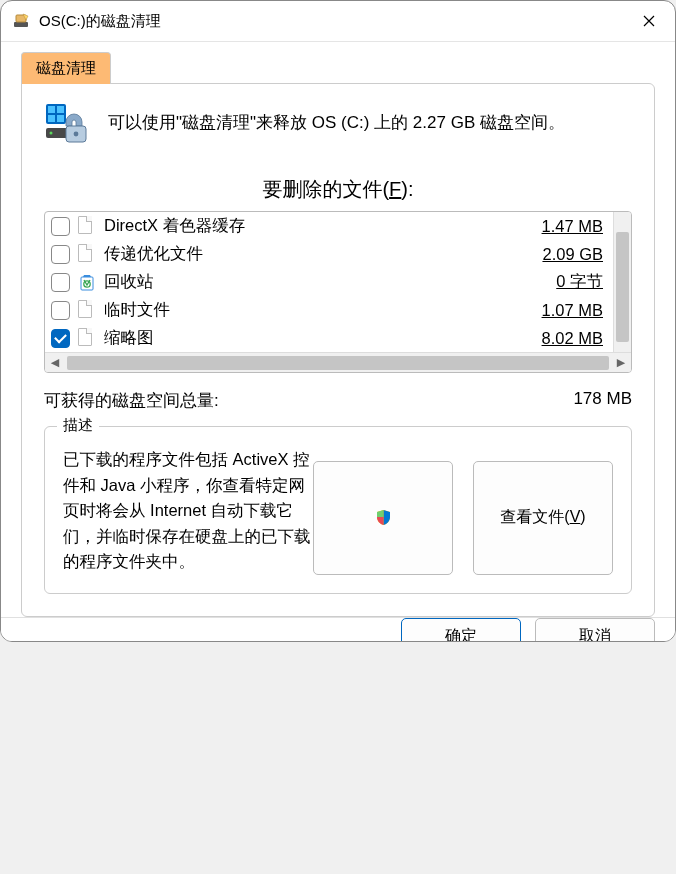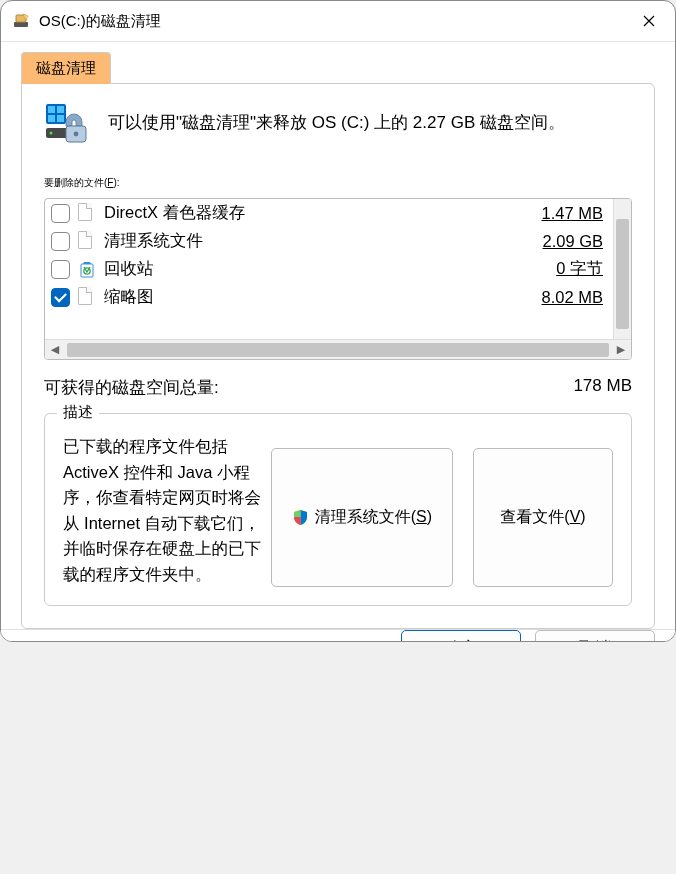--- a/index.html
+++ b/index.html
@@ -92,22 +92,23 @@
       flex-shrink: 0;
     }
     .intro-text {
       font-size: 17px;
       color: #000;
       line-height: 1.5;
       padding-top: 8px;
     }
 
     .section-label {
-      font-size: 10px;
+      font-size: 20px;
       margin-bottom: 8px;
+      text-align: center;
     }
     .section-label .u { text-decoration: underline; }
 
     .filelist-wrap {
       border: 1px solid #bbb;
       border-radius: 4px;
       height: 162px;
       display: flex;
       flex-direction: column;
       overflow: hidden;
@@ -338,33 +339,39 @@
           <div class="filelist-rows" id="file-rows">
               <div class="file-row">
                 <span class="cb"></span>
                 <span class="ficon"><span class="page-icon-file"></span></span>
                 <span class="fname">DirectX 着色器缓存</span>
                 <span class="fsize">1.47 MB</span>
               </div>
               <div class="file-row">
                 <span class="cb"></span>
                 <span class="ficon"><span class="page-icon-file"></span></span>
-                <span class="fname">清理系统文件</span>
+                <span class="fname">传递优化文件</span>
                 <span class="fsize">2.09 GB</span>
               </div>
               <div class="file-row">
                 <span class="cb"></span>
                 <span class="ficon"><svg viewBox="0 0 18 20">
                     <rect x="3" y="5" width="12" height="13" rx="1" fill="#fff" stroke="#3a8dde"></rect>
                     <path d="M6 3h6l1 2H5z" fill="#3a8dde"></path>
                     <path d="M6 8l3 5l3-5" fill="none" stroke="#3aa655" stroke-width="1.4"></path>
                     <circle cx="9" cy="12" r="3.2" fill="none" stroke="#3aa655" stroke-width="1.3"></circle>
                   </svg></span>
                 <span class="fname">回收站</span>
                 <span class="fsize">0 字节</span>
+              </div>
+              <div class="file-row">
+                <span class="cb"></span>
+                <span class="ficon"><span class="page-icon-file"></span></span>
+                <span class="fname">临时文件</span>
+                <span class="fsize">1.07 MB</span>
               </div>
               <div class="file-row">
                 <span class="cb checked"></span>
                 <span class="ficon"><span class="page-icon-file"></span></span>
                 <span class="fname">缩略图</span>
                 <span class="fsize">8.02 MB</span>
               </div>
             </div>
           <div class="v-scroll">
             <div class="thumb"></div>
@@ -388,21 +395,20 @@
         <div class="desc-buttons">
           <button class="btn">
             <span class="shield-icon">
               <svg viewBox="0 0 17 17">
                 <path d="M8.5 1 L15 3 V8 C15 12 12 15 8.5 16 C5 15 2 12 2 8 V3 Z" fill="#ffb900"></path>
                 <path d="M8.5 1 L15 3 V8 C15 12 12 15 8.5 16 V1 Z" fill="#0078d4"></path>
                 <path d="M8.5 1 L2 3 V8 H8.5 Z" fill="#6fcf6f"></path>
                 <path d="M8.5 16 C5 15 2 12 2 8 H8.5 Z" fill="#e74856"></path>
               </svg>
             </span>
-            <span><span>清理系统文件(</span><span class="u">S</span><span>)</span></span>
           </button>
           <button class="btn">
             <span><span>查看文件(</span><span class="u">V</span><span>)</span></span>
           </button>
         </div>
       </div>
 
     </div>
   </div>
 

